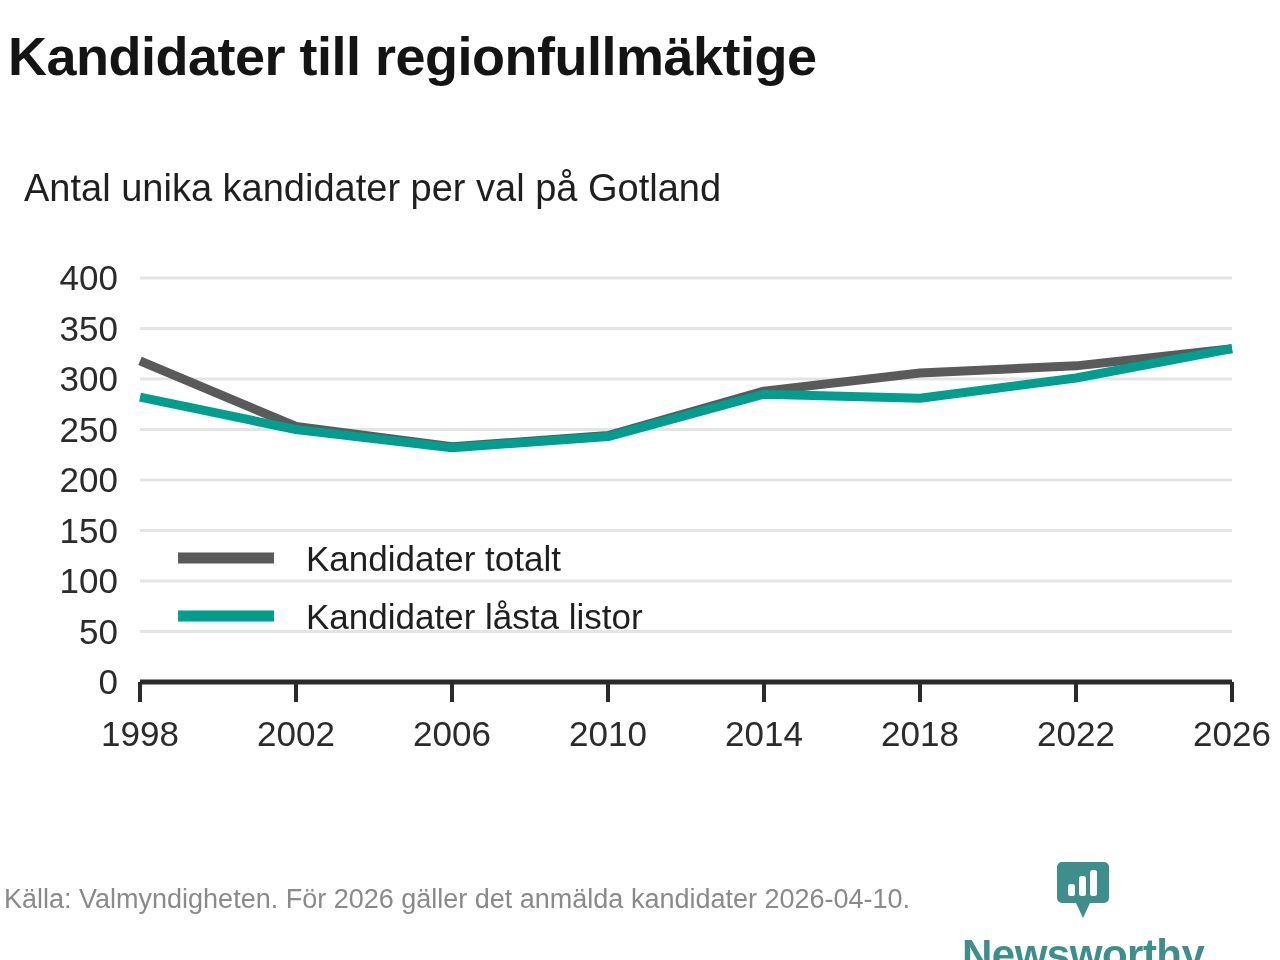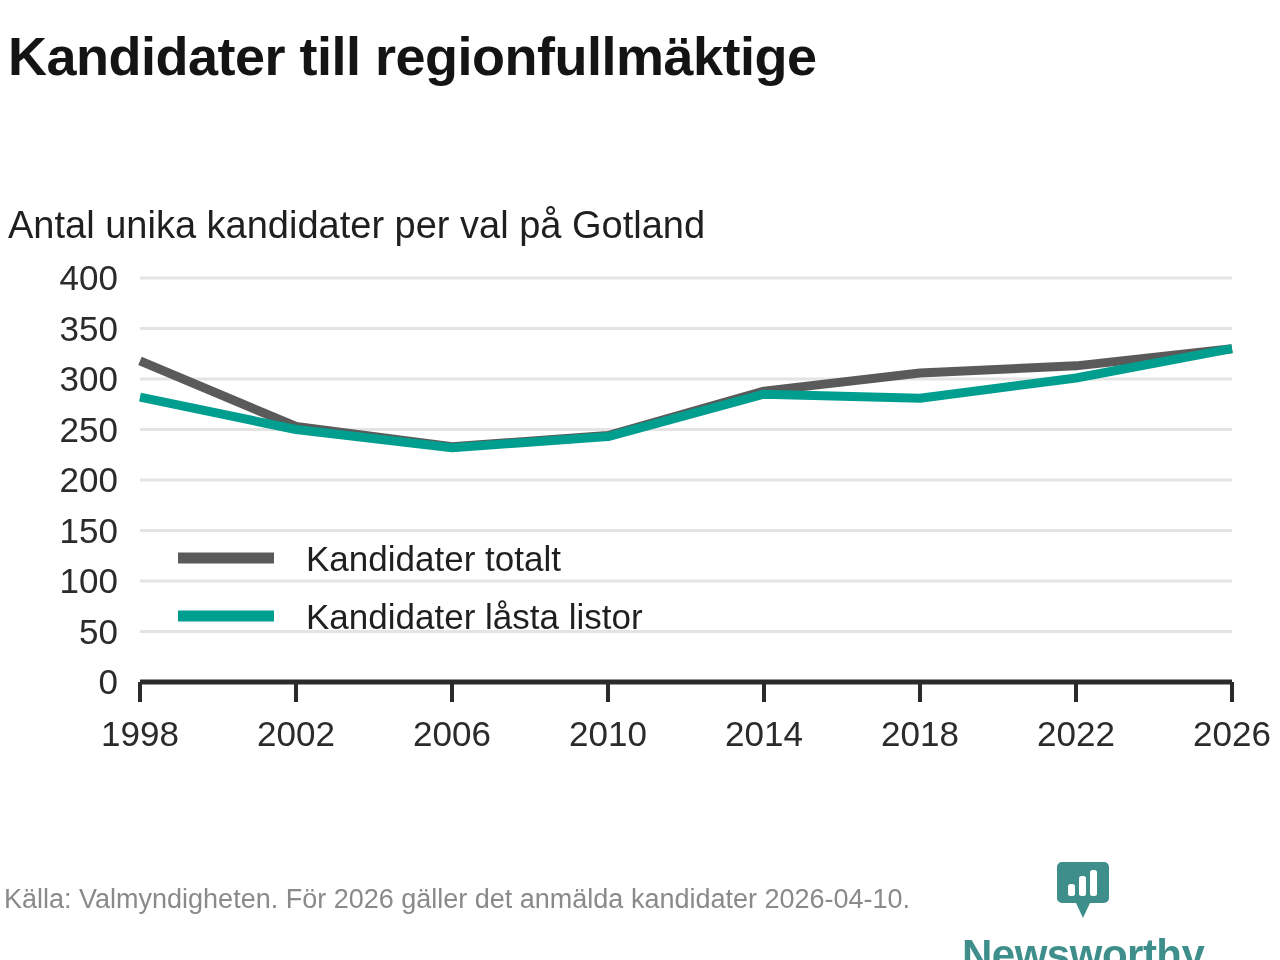--- a/index.html
+++ b/index.html
@@ -27,28 +27,27 @@
     top: 28px;
     font-size: 54px;
     font-weight: 700;
     letter-spacing: -0.5px;
     color: #141414;
     line-height: 1.05;
     white-space: nowrap;
   }
   .subtitle {
     position: absolute;
-    left: 8px;
+    left: 24px;
     top: 168px;
     font-size: 38px;
     font-weight: 400;
     color: #1f1f1f;
     line-height: 1.1;
     white-space: nowrap;
-    margin-top: 37px;
   }
   .chart-area {
     position: absolute;
     left: 0;
     top: 248px;
     width: 1280px;
     height: 500px;
   }
   .chart-svg {
     display: block;

